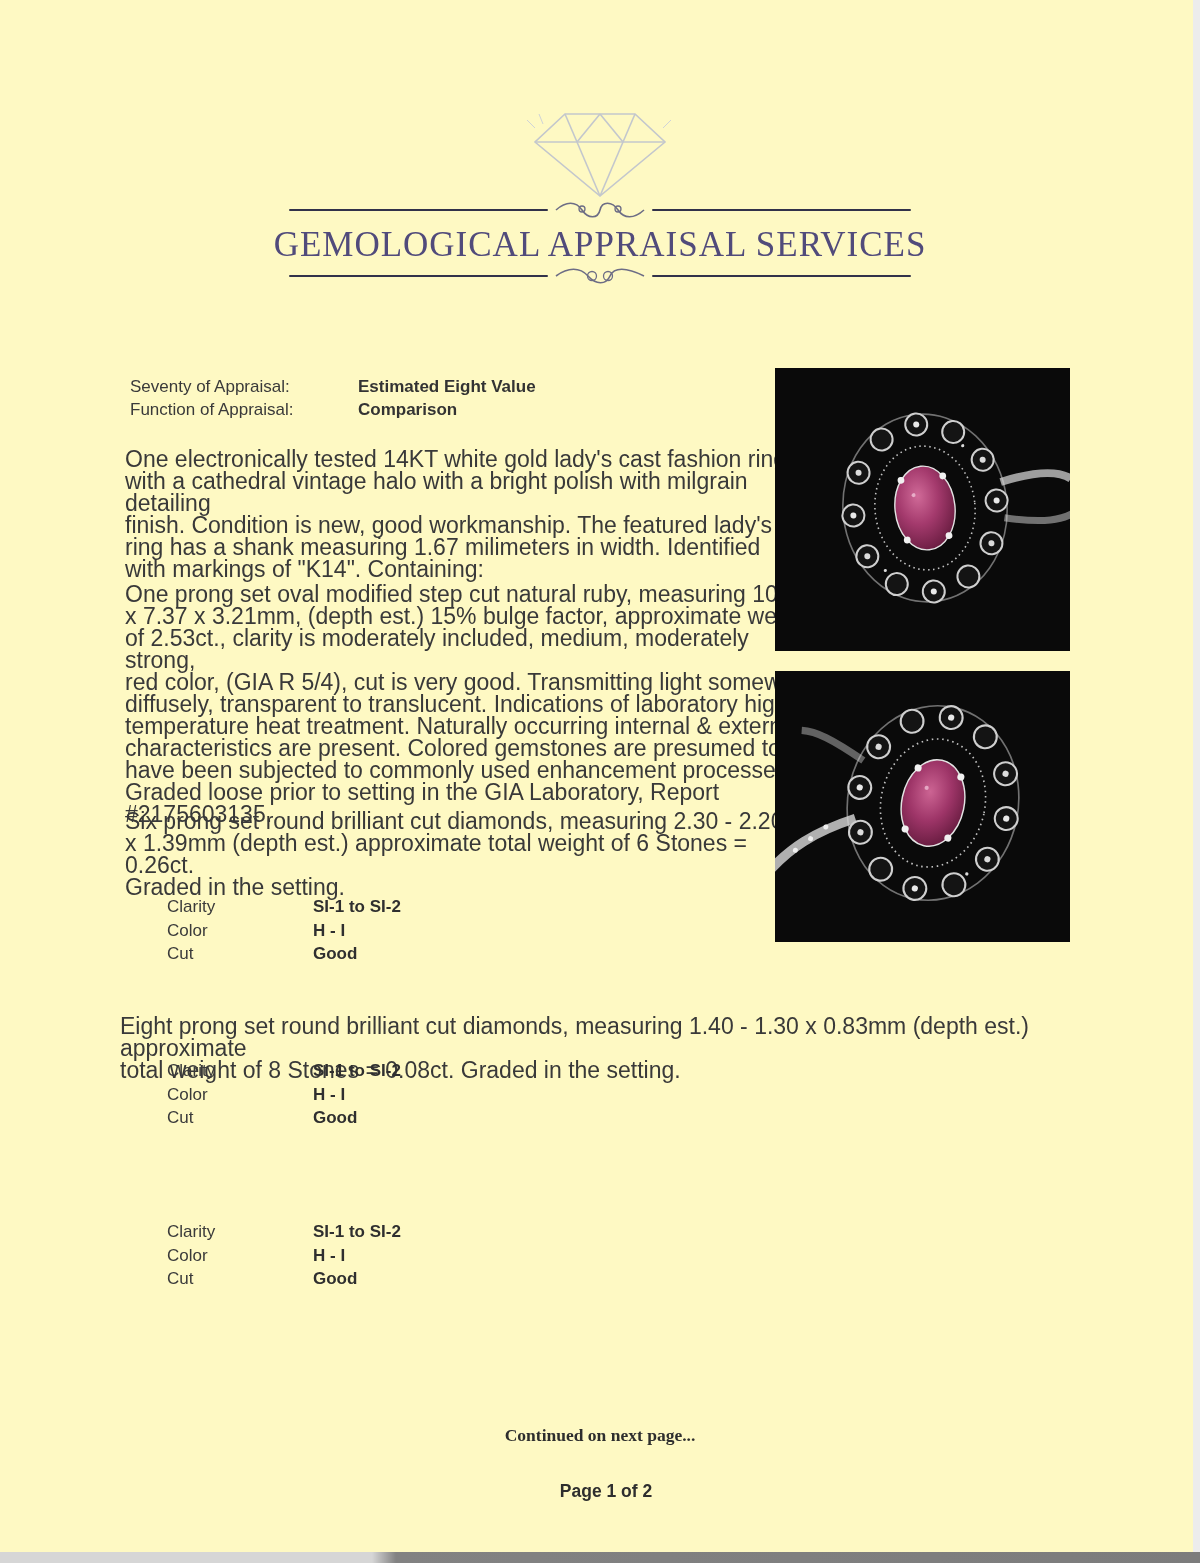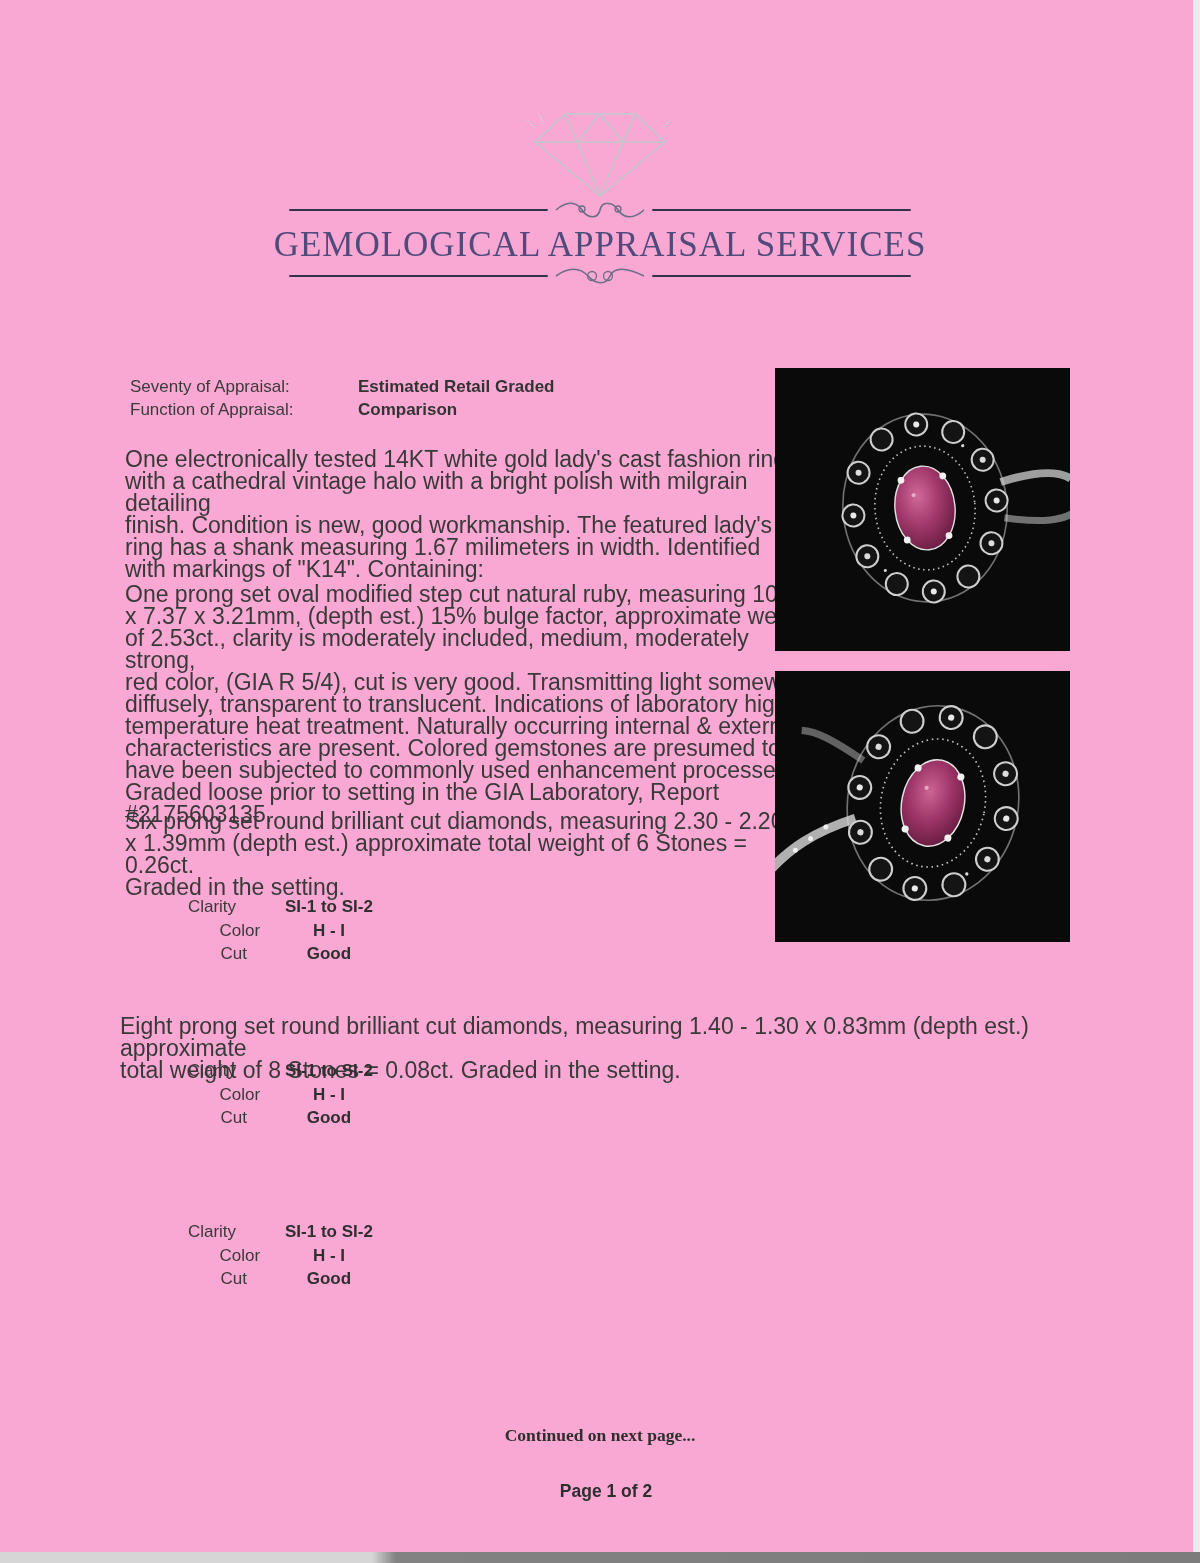--- a/index.html
+++ b/index.html
@@ -1,21 +1,21 @@
 <!DOCTYPE html>
 <html><head>
 <meta charset="utf-8">
 <style>
   * { margin:0; padding:0; box-sizing:border-box; }
   html,body { background:#d9d9d9; }
   body { font-family:"Liberation Sans", sans-serif; }
 
   .page {
     position:relative; width:1200px; height:1563px; margin:0 auto;
-    background:#f9a8d4; overflow:hidden; color:#3a3a3a;
+    background:#fef9c3; overflow:hidden; color:#3a3a3a;
   }
   .abs { position:absolute; }
 
   
   .masthead { position:absolute; top:104px; left:0; width:100%; text-align:center; }
   .masthead svg.diamond-art { display:block; margin:0 auto; }
   .rule { display:flex; align-items:center; width:622px; margin:0 auto; gap:6px; }
   .rule .line { flex:1; height:2px; background:#32324a; border-radius:2px; }
   .org-name {
     font-family:"Liberation Serif", serif; font-weight:normal;
@@ -28,21 +28,21 @@
 
   
   .meta { left:130px; top:375px; font-size:17px; line-height:23px; }
   .meta-label { display:inline-block; width:228px; }
   .meta-value { font-weight:bold; color:#333; }
 
   
   .para { font-size:23px; line-height:22px; white-space:pre-line; color:#393939; }
 
   
-  .grade-table { left:139px; font-size:17px; line-height:23.5px;text-align:center; }
+  .grade-table { left:167px; font-size:17px; line-height:23.5px; }
   .glabel { display:inline-block; width:146px; }
   .gvalue { font-weight:bold; color:#2f2f2f; }
 
   
   .photo { position:absolute; left:775px; background:#0a0a0a; }
   .photo svg { display:block; }
 
   
   .footer-line { left:0; width:1200px; text-align:center; font-weight:bold; font-size:17.5px; color:#2e2e2e; }
 
@@ -97,21 +97,21 @@
         <path d="M2,11 C14,2 26,2 34,11 C42,20 52,20 56,11 C60,2 72,2 90,11" fill="none" stroke="#6d6d85" stroke-width="1.6"></path>
         <circle cx="38" cy="11" r="4.5" fill="none" stroke="#6d6d85" stroke-width="1.3"></circle>
         <circle cx="54" cy="11" r="4.5" fill="none" stroke="#6d6d85" stroke-width="1.3"></circle>
       </svg>
       <span class="line"></span>
     </div>
   </header>
 
   <div class="abs meta">
     <div>
-      <span class="meta-label">Seventy of Appraisal:</span><span class="meta-value">Estimated Retail Graded</span>
+      <span class="meta-label">Seventy of Appraisal:</span><span class="meta-value">Estimated Eight Value</span>
     </div>
     <div>
       <span class="meta-label">Function of Appraisal:</span><span class="meta-value">Comparison</span>
     </div>
   </div>
 
   <div class="abs para" style="left:125px; top:448px; width:690px;">One electronically tested 14KT white gold lady's cast fashion ring
 with a cathedral vintage halo with a bright polish with milgrain detailing
 finish. Condition is new, good workmanship. The featured lady's
 ring has a shank measuring 1.67 milimeters in width. Identified

